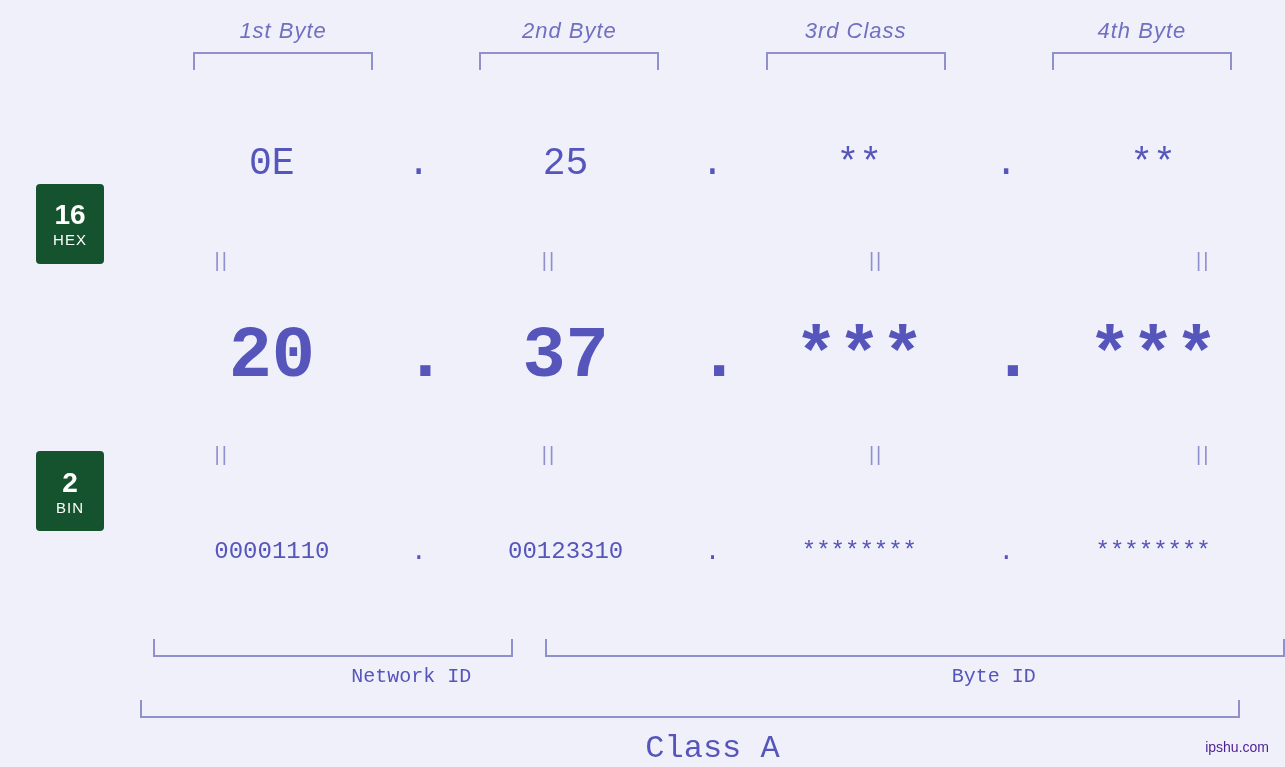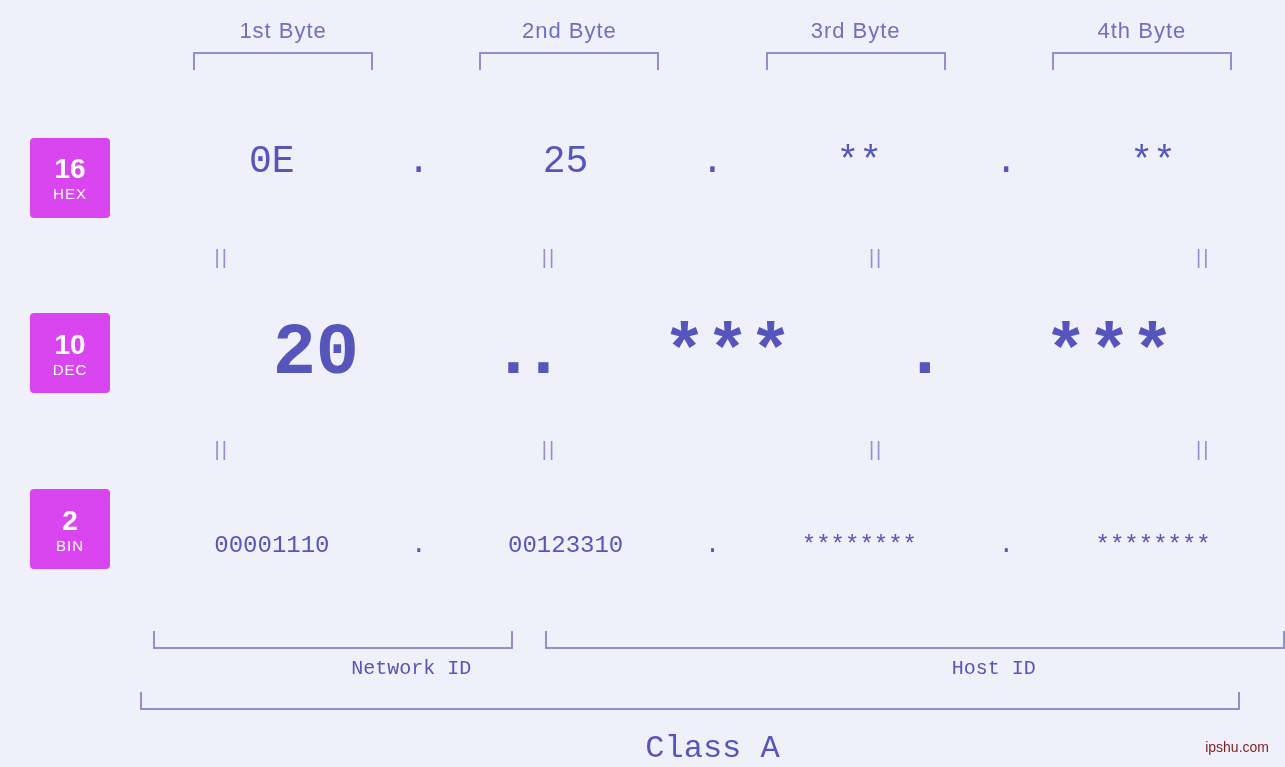--- a/index.html
+++ b/index.html
@@ -31,20 +31,21 @@
       justify-content: space-around;
     }
 
     .byte-header {
       flex: 1;
       text-align: center;
       color: #7070c0;
       font-size: 22px;
       font-family: Arial, sans-serif;
       letter-spacing: 1px;
+      font-style: italic;
     }
 
     
     .top-brackets {
       display: flex;
       width: 100%;
       padding-left: 140px;
       margin-top: 8px;
     }
 
@@ -74,23 +75,23 @@
     .labels-col {
       width: 140px;
       display: flex;
       flex-direction: column;
       justify-content: space-around;
       align-items: center;
       padding: 10px 0;
     }
 
     .base-badge {
-      width: 80px;
+      width: 68px;
       height: 80px;
-      background: #d946ef;
+      background: #14532d;
       border-radius: 4px;
       display: flex;
       flex-direction: column;
       align-items: center;
       justify-content: center;
       color: white;
     }
 
     .base-number {
       font-size: 28px;
@@ -230,42 +231,42 @@
       border-bottom: 2px solid #9090cc;
       border-left: 2px solid #9090cc;
       border-right: 2px solid #9090cc;
     }
 
     .class-label {
       text-align: center;
       color: #5555bb;
       font-size: 32px;
       font-family: 'Courier New', Courier, monospace;
-      margin-top: 20px;
+      margin-top: 12px;
       padding-left: 140px;
     }
 
     .watermark {
       position: absolute;
       bottom: 12px;
       right: 16px;
-      color: #7f1d1d;
+      color: #4c1d95;
       font-size: 14px;
       font-family: Arial, sans-serif;
     }
   </style>
 </head>
 <body>
 
 <div class="container">
 
   <div class="byte-headers">
     <div class="byte-header">1st Byte</div>
     <div class="byte-header">2nd Byte</div>
-    <div class="byte-header">3rd Byte</div>
+    <div class="byte-header">3rd Class</div>
     <div class="byte-header">4th Byte</div>
   </div>
 
   <div class="top-brackets">
     <div class="bracket-wrap">
         <div class="bracket-top"></div>
       </div>
     <div class="bracket-wrap">
         <div class="bracket-top"></div>
       </div>
@@ -278,24 +279,20 @@
   </div>
 
   <div class="main-area">
 
     <div class="labels-col">
       <div class="base-badge">
         <span class="base-number">16</span>
         <span class="base-label">HEX</span>
       </div>
       <div class="base-badge">
-        <span class="base-number">10</span>
-        <span class="base-label">DEC</span>
-      </div>
-      <div class="base-badge">
         <span class="base-number">2</span>
         <span class="base-label">BIN</span>
       </div>
     </div>
 
     <div class="rows-col">
 
       <div class="value-row hex-row">
         <div class="byte-cell">
           <span class="byte-value">0E</span>
@@ -330,20 +327,23 @@
         <div class="equals-cell">
           <span style="font-size:20px; color:#9090cc; letter-spacing:2px; font-family:Arial">||</span>
         </div>
       </div>
 
       <div class="value-row dec-row">
         <div class="byte-cell">
           <span class="byte-value">20</span>
         </div>
         <span class="dot-separator">.</span>
+        <div class="byte-cell">
+          <span class="byte-value">37</span>
+        </div>
         <span class="dot-separator">.</span>
         <div class="byte-cell">
           <span class="byte-value">***</span>
         </div>
         <span class="dot-separator">.</span>
         <div class="byte-cell">
           <span class="byte-value">***</span>
         </div>
       </div>
 
@@ -390,21 +390,21 @@
     <div class="bottom-brackets">
       <div style="flex:2; display:flex; justify-content:center;">
         <div class="bracket-bottom-net"></div>
       </div>
       <div style="flex:2; display:flex; justify-content:center;">
         <div class="bracket-bottom-host"></div>
       </div>
     </div>
     <div class="id-labels">
       <div class="network-id-label">Network ID</div>
-      <div class="host-id-label">Host ID</div>
+      <div class="host-id-label">Byte ID</div>
     </div>
   </div>
 
   <div class="overall-bracket-wrap">
     <div class="overall-bracket"></div>
   </div>
 
   <div class="class-label">Class A</div>
 
   <div class="watermark">ipshu.com</div>

